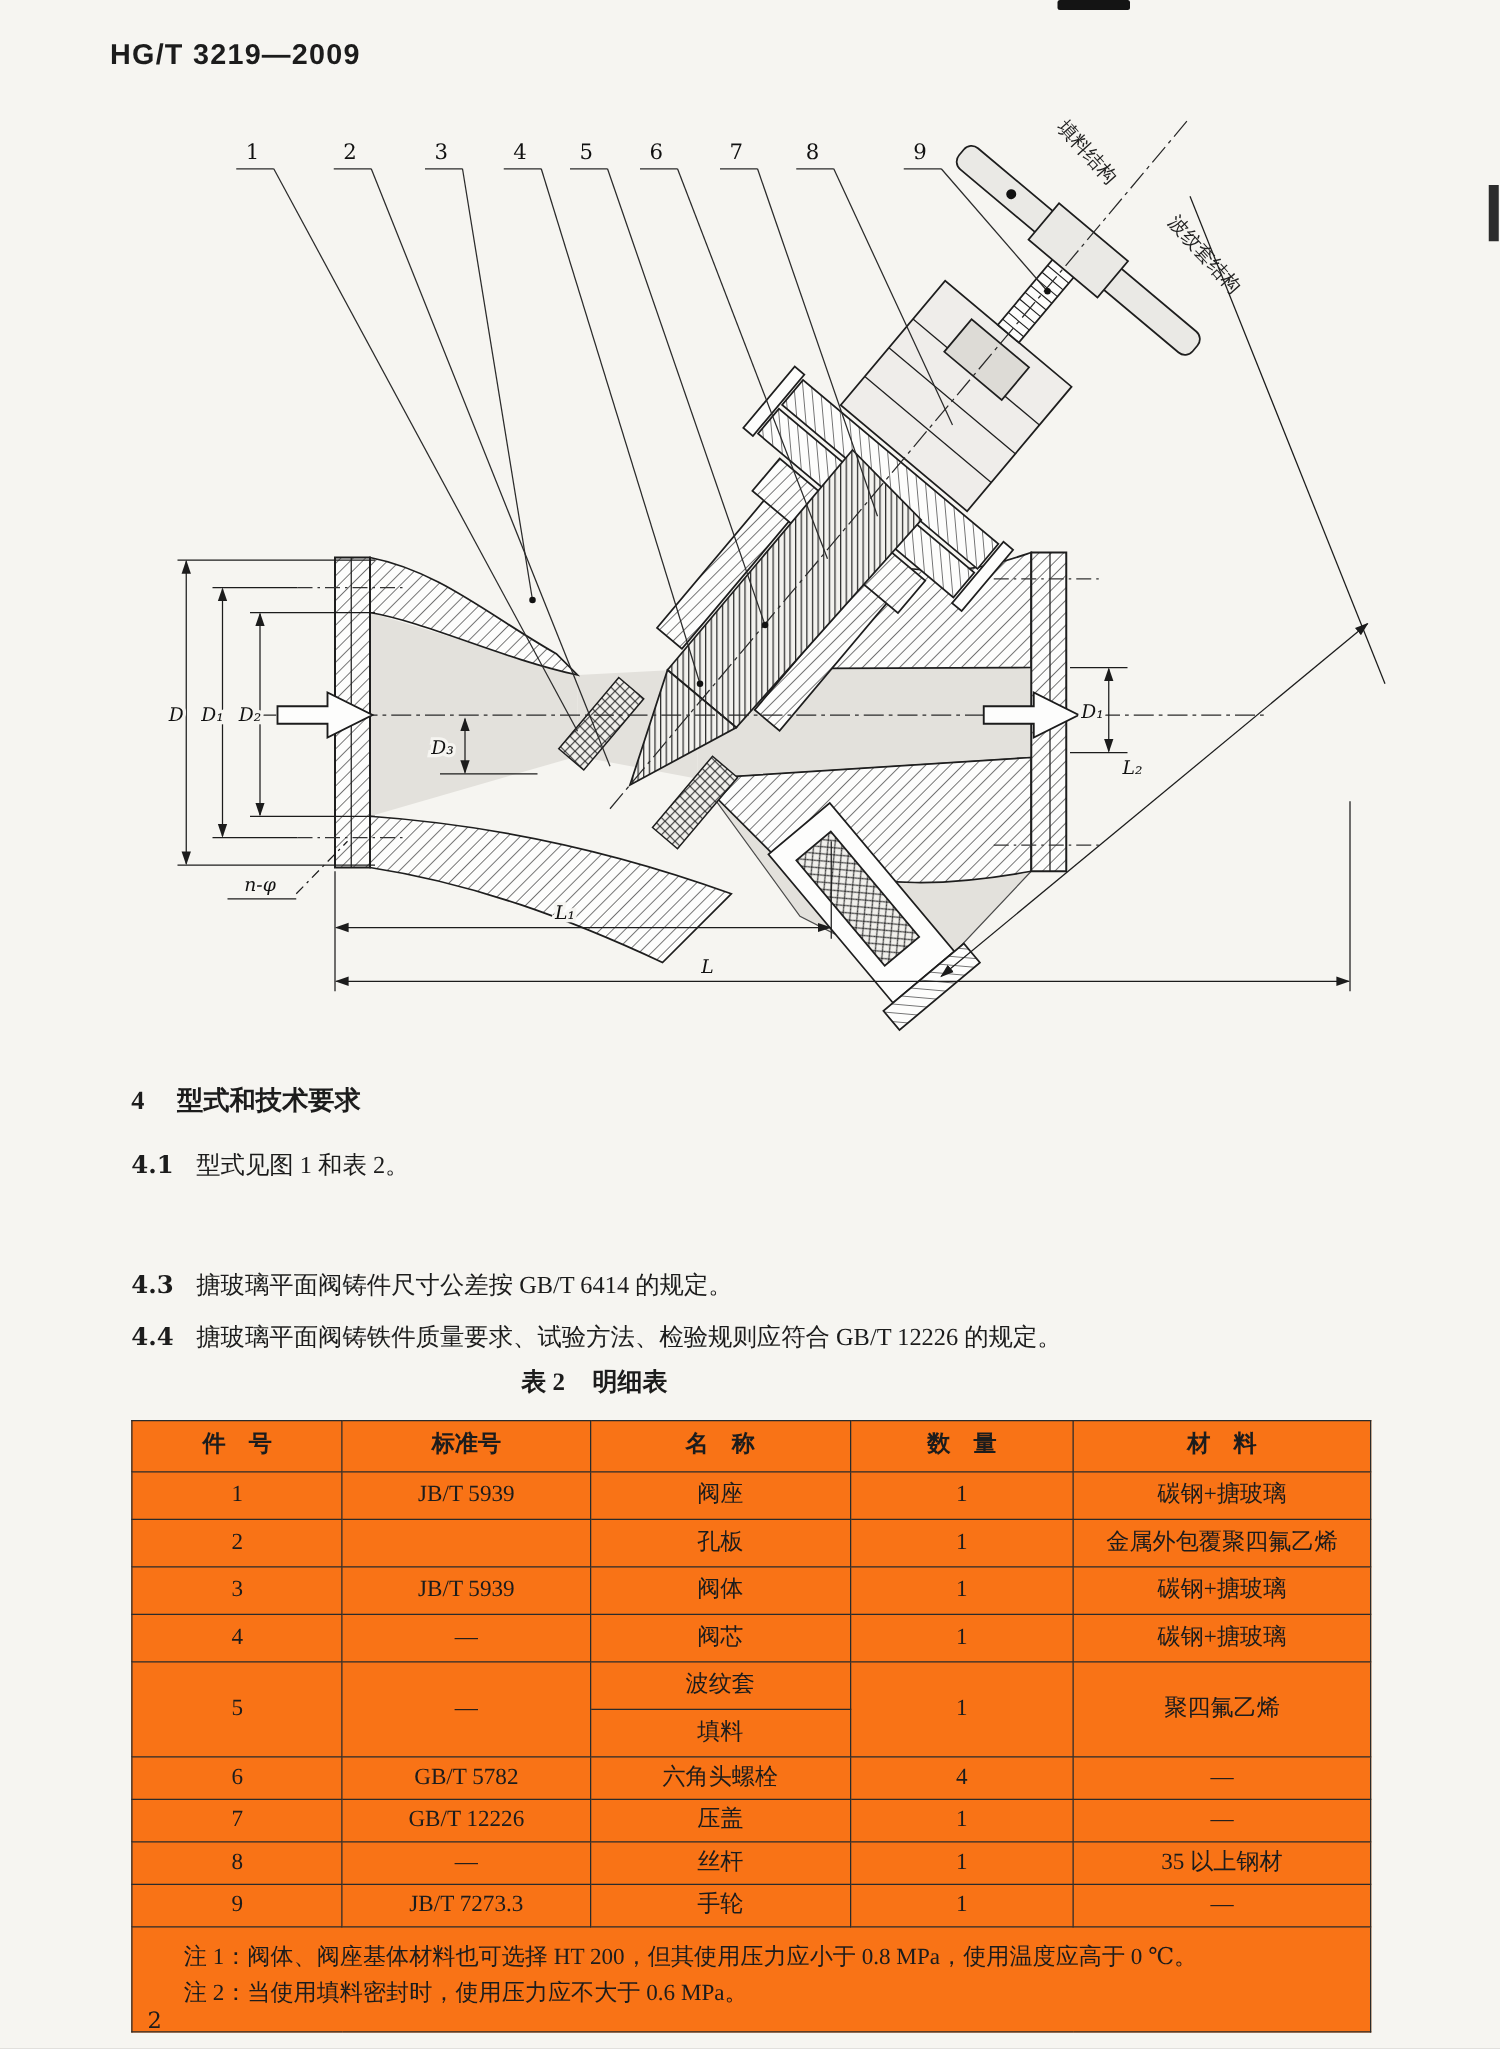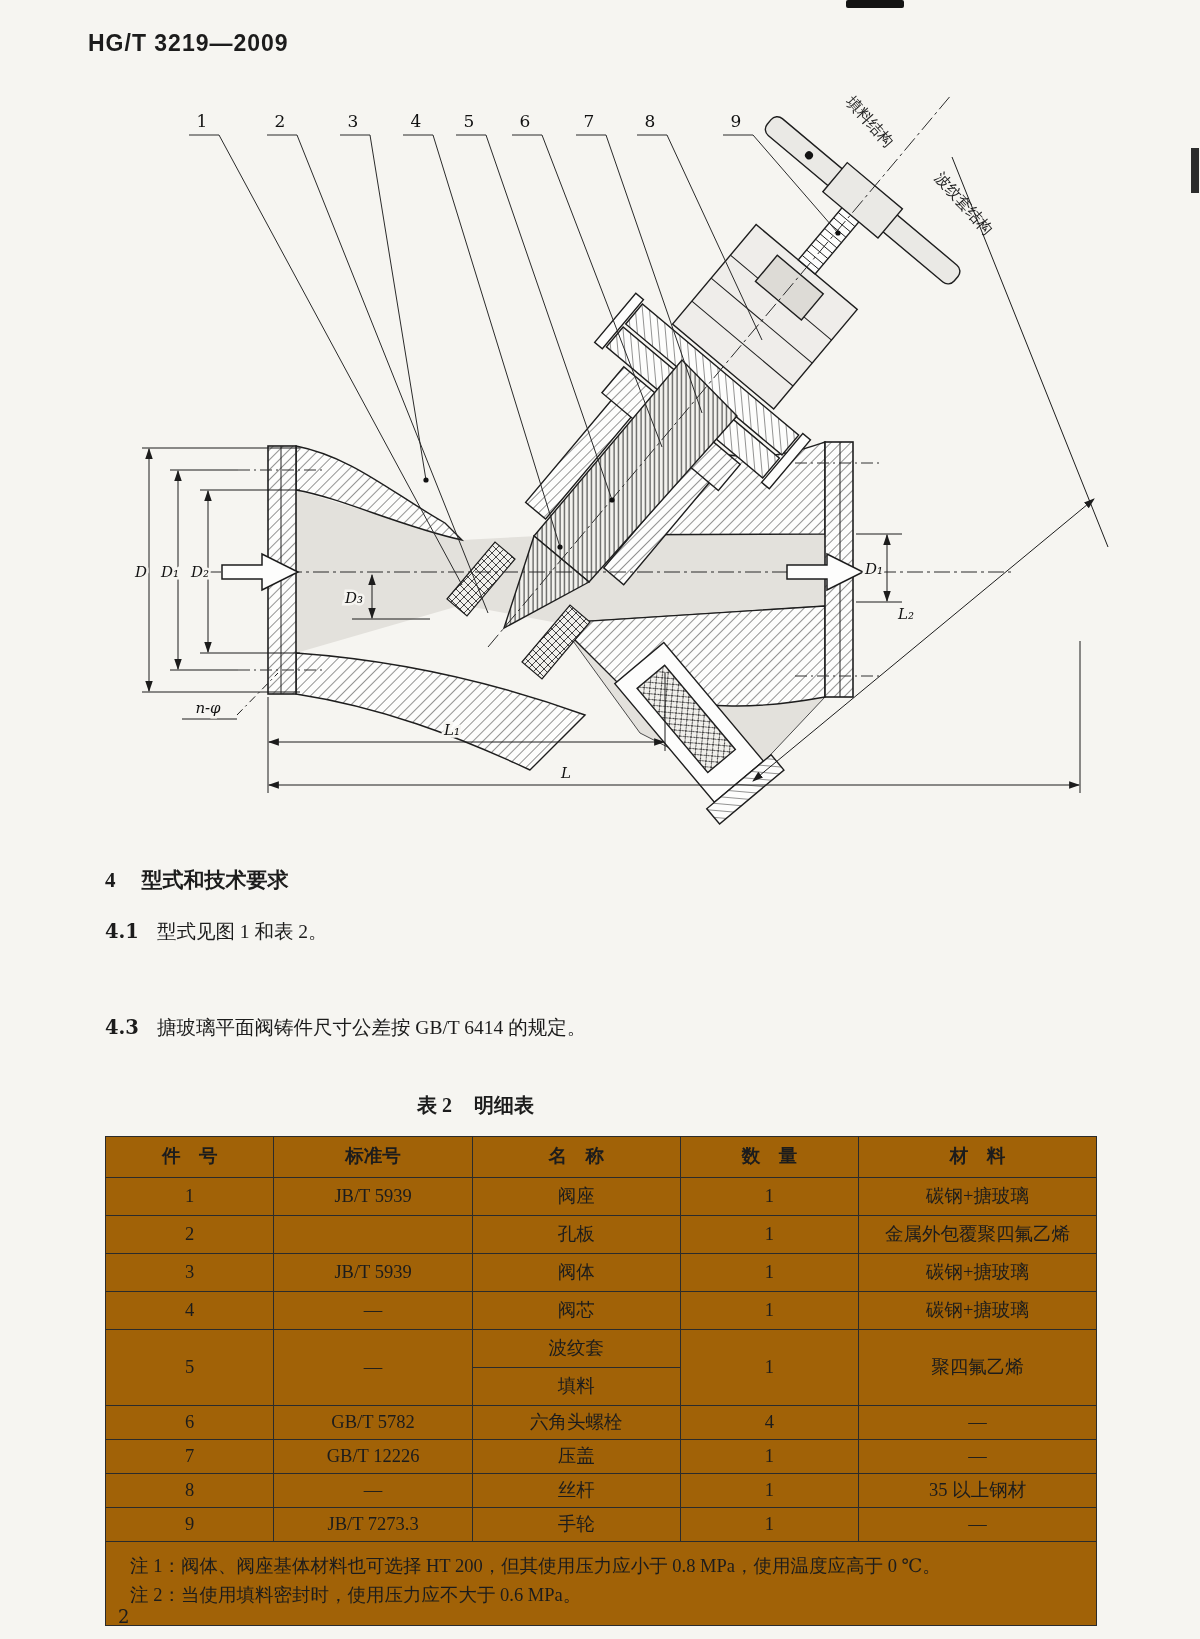--- a/index.html
+++ b/index.html
@@ -14,31 +14,31 @@
   .doc-code{left:88px; top:30px; font-size:23px; font-weight:bold; letter-spacing:1px; font-family:Liberation Sans, sans-serif;}
   .fig-caption{left:0; top:789px; width:1200px; text-align:center; font-size:21px; font-weight:bold;}
   .sec-head{left:105px; top:866px; font-size:21px; font-weight:bold;}
   .sec-head .num{margin-right:26px;}
   .clause{left:105px; font-size:19.5px; white-space:nowrap;}
   .clause .num{font-weight:bold; margin-right:18px; font-family:"DejaVu Serif",serif;}
   .tbl-title{left:0; top:1092px; width:951px; text-align:center; font-size:20px; font-weight:bold;}
   .tbl-title .t2{margin-right:22px;}
   table.detail{
     position:absolute; left:105px; top:1136px; width:992px;
-    border-collapse:collapse; background:#a16207;
+    border-collapse:collapse; background:#f97316;
     font-size:18.5px;
   }
   table.detail td{
     border:1.4px solid #2b2b2b; text-align:center; padding:0 4px;
     height:33px; line-height:1.15;
   }
   table.detail tr.hdr td{height:40px; font-weight:bold;}
   table.detail tr.big td{height:37px;}
   table.detail td.notes{
-    text-align:left; padding:10px 8px 10px 24px; height:auto; font-size:18.5px;
+    text-align:left; padding:10px 8px 10px 41px; height:auto; font-size:18.5px;
   }
   table.detail td.notes div{margin:4px 0 8px 0;}
   .pageno{left:118px; top:1606px; font-size:18px; font-family:"DejaVu Serif",serif;}
   .smudge{left:846px; top:0; width:58px; height:8px; background:#141414; border-radius:2px;}
   svg text{font-family:"DejaVu Serif",serif;}
   svg .dim{font-style:italic; font-size:15px; fill:#111; paint-order:stroke; stroke:#f6f5f1; stroke-width:5px;}
   svg .pnum{font-size:17px; fill:#111;}
   svg .callout{font-size:15.5px; fill:#222; font-family:"Liberation Serif",serif;}
 </style>
 </head>
@@ -248,20 +248,23 @@
   <div class="sec-head abs">
     <span class="num">4</span><span>型式和技术要求</span>
   </div>
 
   <div class="clause abs" style="top:918px">
     <span class="num">4.1</span><span>型式见图 1 和表 2。</span>
   </div>
   <div class="clause abs" style="top:1014px">
     <span class="num">4.3</span><span>搪玻璃平面阀铸件尺寸公差按 GB/T 6414 的规定。</span>
   </div>
+  <div class="clause abs" style="top:1056px">
+    <span class="num">4.4</span><span>搪玻璃平面阀铸铁件质量要求、试验方法、检验规则应符合 GB/T 12226 的规定。</span>
+  </div>
 
   <div class="tbl-title abs">
     <span class="t2">表 2</span><span>明细表</span>
   </div>
 
   <table class="detail">
     <colgroup>
       <col style="width:17%">
         <col style="width:20%">
         <col style="width:21%">

